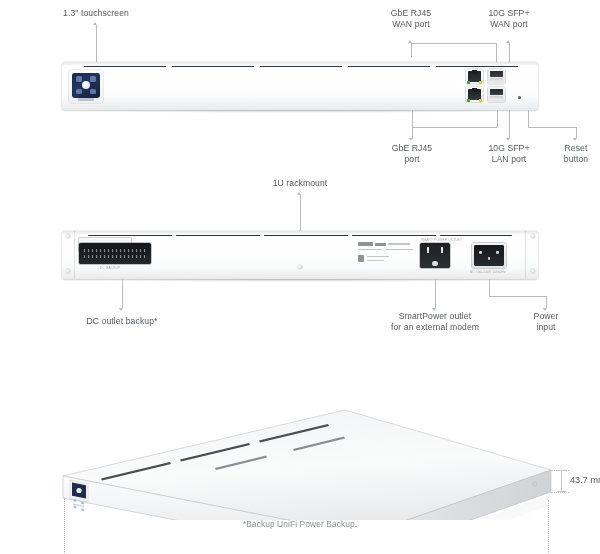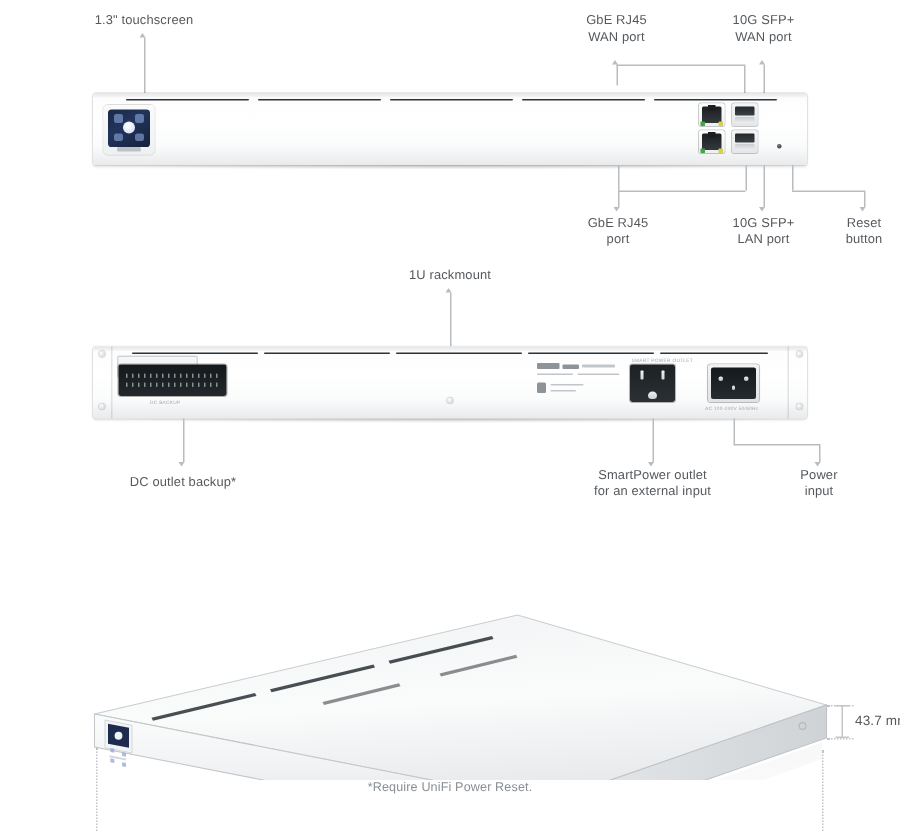--- a/index.html
+++ b/index.html
@@ -318,21 +318,21 @@
       <div class="dclabel" style="left:408px;top:38.5px;">AC 100-240V 50/60Hz</div>
     </div>
 
     <div class="ln v" style="left:122px;top:279px;height:29px;"></div>
     <div class="arw dn" style="left:119.4px;top:308px;"></div>
     <div class="lbl c" style="left:122px;top:316px;width:160px;">DC outlet backup*</div>
 
     <div class="ln v" style="left:435px;top:279px;height:29px;"></div>
     <div class="arw dn" style="left:432.4px;top:308px;"></div>
     <div class="lbl c" style="left:435px;top:311px;width:190px;">SmartPower outlet
-for an external input</div>
+for an external modem</div>
 
     <div class="ln v" style="left:489px;top:279px;height:17px;"></div>
     <div class="ln h" style="left:489px;top:296px;width:57px;"></div>
     <div class="ln v" style="left:546px;top:296px;height:12px;"></div>
     <div class="arw dn" style="left:543.4px;top:308px;"></div>
     <div class="lbl c" style="left:546px;top:311px;width:90px;">Power
 input</div>
   </div>
 
   <div class="iso">
@@ -418,14 +418,14 @@
     <div class="dotline v" style="left:548px;top:140px;height:68px;"></div>
 
     <div class="dotline" style="left:551px;top:110px;width:18px;"></div>
     <div class="dotline" style="left:551px;top:132px;width:18px;"></div>
     <div class="solidline" style="left:561px;top:110px;width:1px;height:22px;"></div>
     <div class="solidline" style="left:557px;top:110px;width:9px;height:1px;"></div>
     <div class="solidline" style="left:557px;top:131px;width:9px;height:1px;"></div>
     <div class="dim" style="left:570px;top:115px;">43.7 mm</div>
   </div>
 
-  <div class="footnote">*Require UniFi Power Reset.</div>
+  <div class="footnote">*Backup UniFi Power Backup.</div>
 </div>
 
 </body></html>

